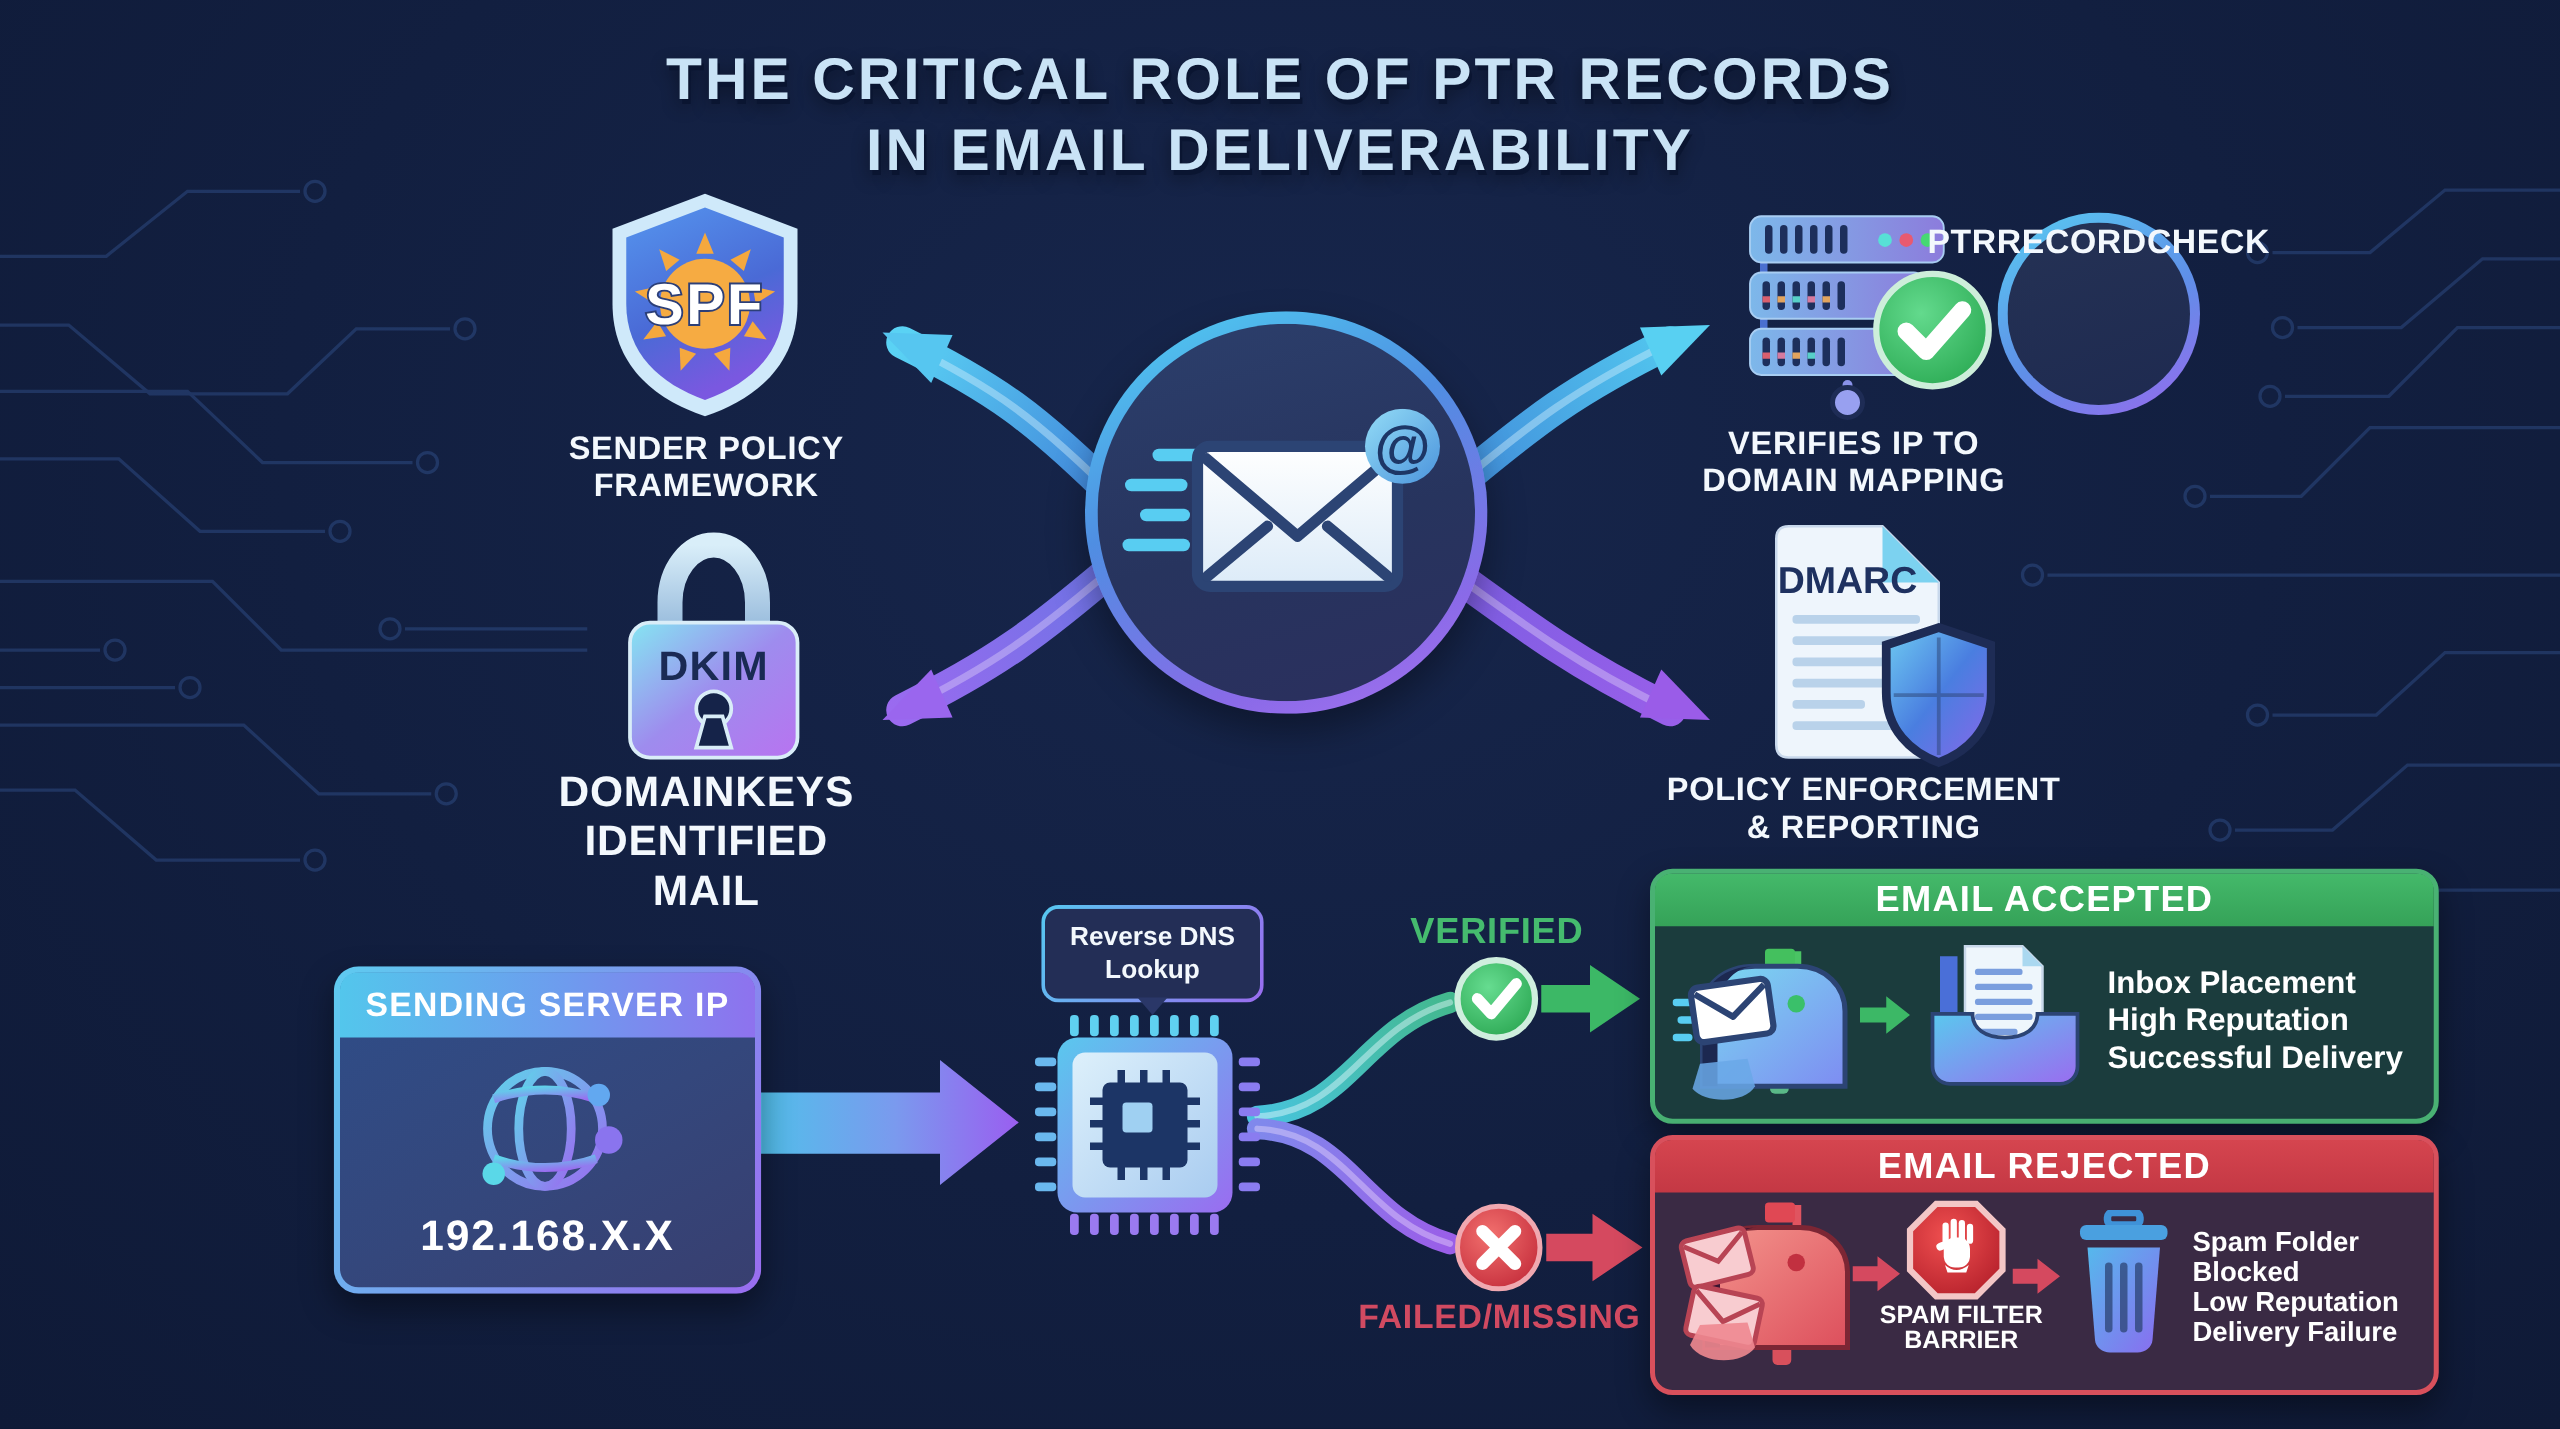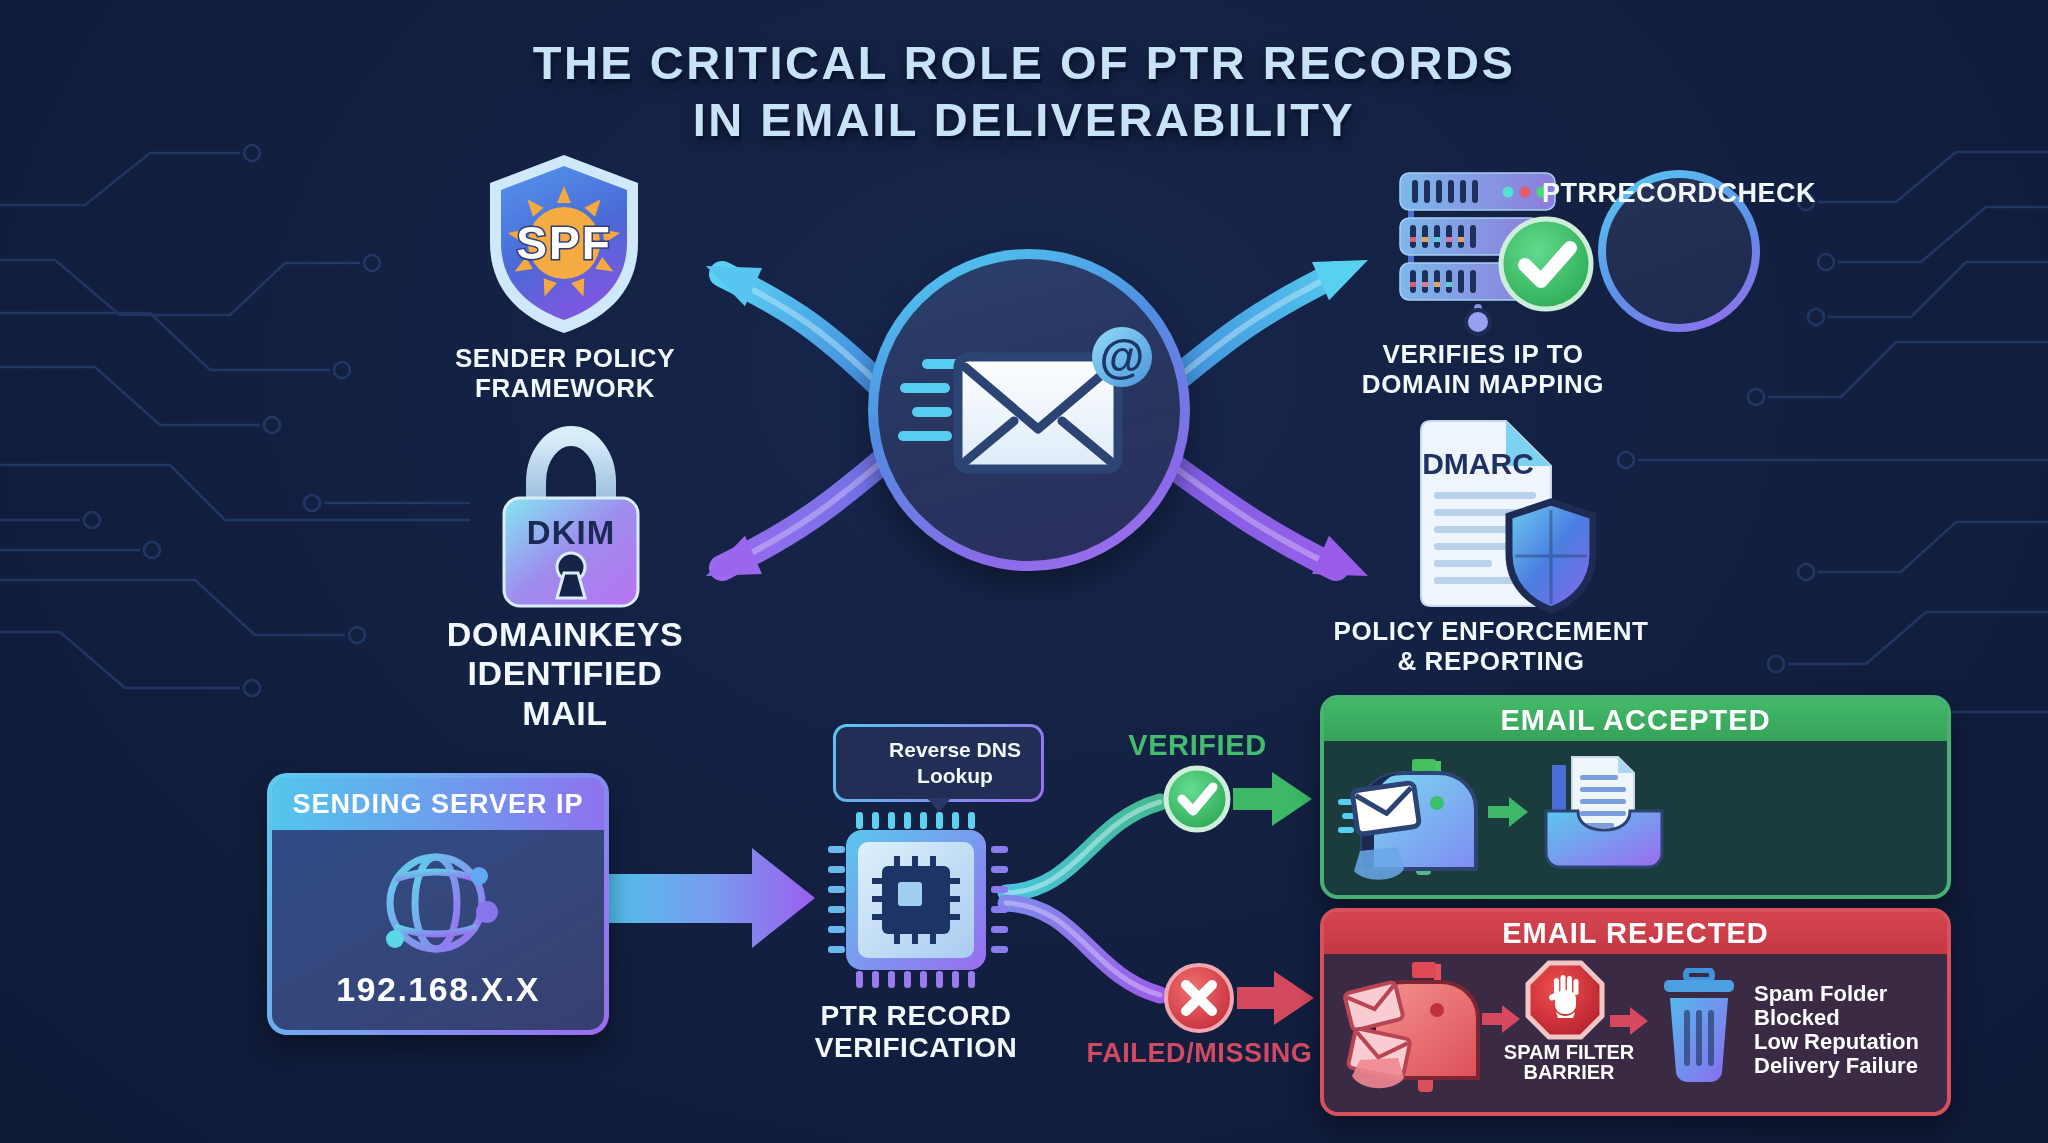--- a/index.html
+++ b/index.html
@@ -28,21 +28,21 @@
                linear-gradient(155deg,#4fd2f2 0%,#4f8ee2 40%,#8a6ae8 78%,#a873f0 100%) border-box;
     box-shadow:0 14px 30px rgba(0,0,0,.35);
   }
   
   #tooltip{
     position:absolute;left:833px;top:724px;width:172px;height:72px;z-index:4;border-radius:14px;
     border:3px solid transparent;
     background:linear-gradient(#232e56,#232e56) padding-box,
                linear-gradient(120deg,#56c8f0,#9a6cf0) border-box;
     color:#f3f8fd;font-weight:bold;font-size:21px;text-align:center;line-height:1.25;
-    display:flex;flex-direction:column;justify-content:center;padding-left:33px;
+    display:flex;flex-direction:column;justify-content:center;
   }
   #tooltip:after{
     content:"";position:absolute;bottom:-13px;left:50%;margin-left:-12px;
     border-left:12px solid transparent;border-right:12px solid transparent;border-top:14px solid #2a3768;
   }
   
   #ptr-badge{
     position:absolute;left:1598px;top:170px;width:146px;height:146px;border-radius:50%;z-index:4;
     border:8px solid transparent;
     background:linear-gradient(160deg,#253255,#1e2a50) padding-box,
@@ -508,24 +508,20 @@
       <rect x="48" y="70" width="12" height="6"></rect>
         <rect x="48" y="88" width="12" height="6"></rect>
         <rect x="48" y="106" width="12" height="6"></rect>
       <rect x="124" y="70" width="12" height="6"></rect>
         <rect x="124" y="88" width="12" height="6"></rect>
         <rect x="124" y="106" width="12" height="6"></rect>
       <rect x="58" y="58" width="68" height="68" rx="6"></rect>
     </g>
     <rect x="74" y="74" width="24" height="24" rx="3" fill="#9fd0f2"></rect>
   </svg>
-  <div class="lbl" style="left:766px;top:1000px;width:300px;font-size:28px;">
-    <span>PTR RECORD</span>
-    <span>VERIFICATION</span>
-  </div>
 
   <div class="lbl" style="left:1105px;top:729px;width:185px;font-size:29px;color:#45bb6e;">VERIFIED</div>
   <div class="lbl" style="left:1072px;top:1038px;width:255px;font-size:27px;color:#d14a61;">FAILED/MISSING</div>
 
   <div id="accept-card" class="outcard">
     <div class="hdr">EMAIL ACCEPTED</div>
     <svg style="position:absolute;left:14px;top:52px;" width="150" height="132" viewBox="0 0 150 132">
       <defs>
         <linearGradient id="gMb1" x1="0" y1="0" x2="1" y2="1">
           <stop offset="0" stop-color="#7adcf0"></stop>
@@ -566,20 +562,25 @@
         <g fill="#7a9ede">
           <rect x="40" y="24" width="38" height="5" rx="2"></rect>
             <rect x="40" y="36" width="46" height="5" rx="2"></rect>
           <rect x="40" y="48" width="46" height="5" rx="2"></rect>
             <rect x="40" y="60" width="46" height="5" rx="2"></rect>
           <rect x="40" y="72" width="34" height="5" rx="2"></rect>
         </g>
       </g>
       <path d="M6 60 V102 C6 110 12 116 20 116 H108 C116 116 122 110 122 102 V60 H90 C90 72 80 79 64 79 C48 79 38 72 38 60 Z" fill="url(#gTray)" stroke="#2c4474" stroke-width="3"></path>
     </svg>
+    <div class="items" id="accept-items">
+      <div>Inbox Placement</div>
+      <div>High Reputation</div>
+      <div>Successful Delivery</div>
+    </div>
   </div>
 
   <div id="reject-card" class="outcard">
     <div class="hdr">EMAIL REJECTED</div>
     <svg style="position:absolute;left:18px;top:46px;" width="148" height="140" viewBox="0 0 148 140">
       <defs>
         <linearGradient id="gMb2" x1="0" y1="0" x2="1" y2="1">
           <stop offset="0" stop-color="#f4968e"></stop>
             <stop offset="1" stop-color="#dd4f5c"></stop>
         </linearGradient>

